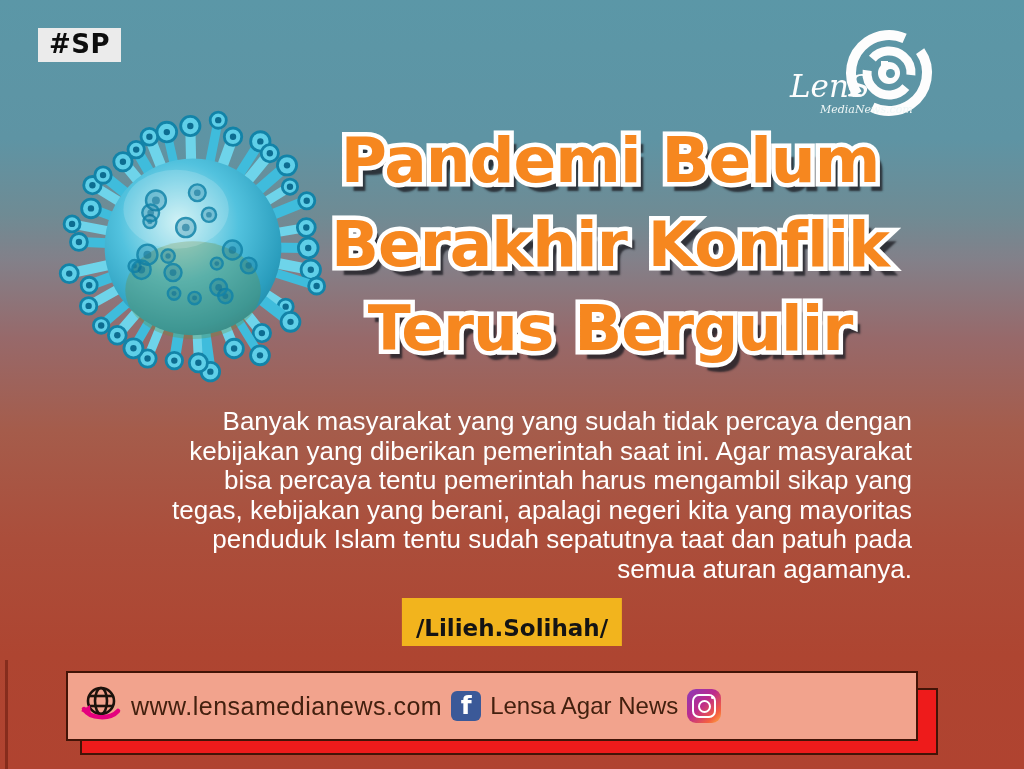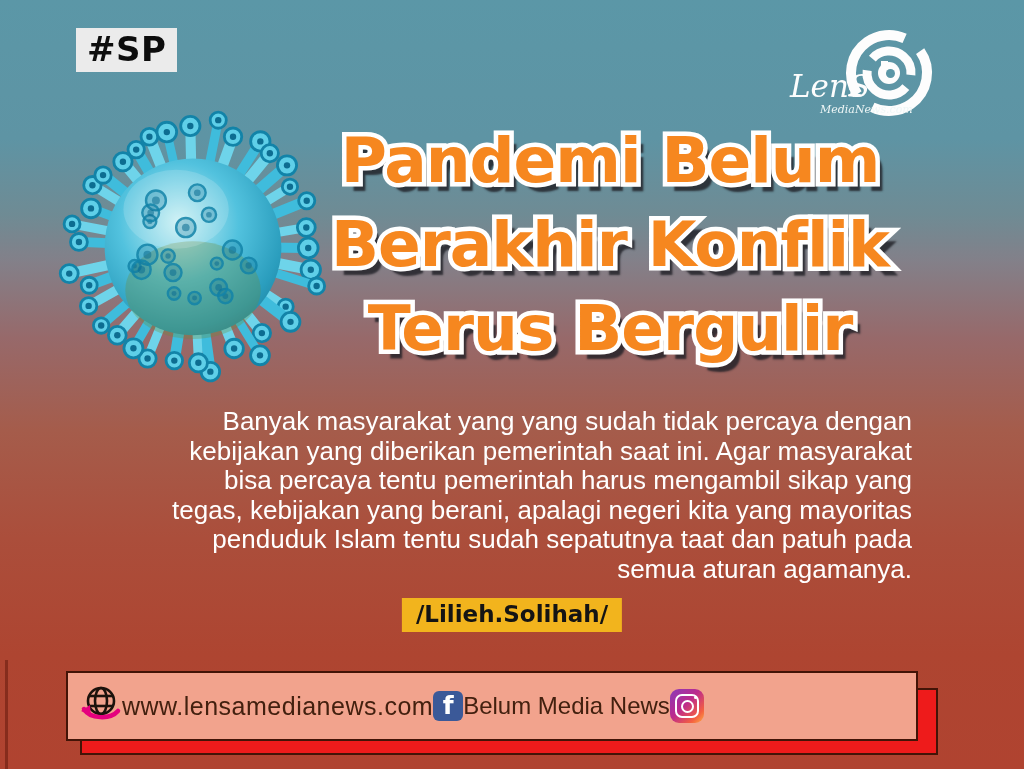--- a/index.html
+++ b/index.html
@@ -6,23 +6,22 @@
   .canvas{
     position:relative;width:1024px;height:769px;overflow:hidden;
     font-family:"Liberation Sans",sans-serif;
     background:linear-gradient(180deg,
       #5b97a7 0%, #5e94a4 18%, #6f8b94 28%, #838089 34%,
       #97696a 44%, #a55c4b 56%, #ab4e3b 70%, #ae4531 85%, #b04330 100%);
   }
   
   .badge{
     position:absolute;left:38px;top:28px;background:#ebebeb;color:#0d0d0d;
-    font-weight:bold;font-size:34px;padding:1px 11px 3px 11px;letter-spacing:0.5px;
+    font-weight:bold;font-size:26px;padding:1px 11px 3px 11px;letter-spacing:0.5px;
     font-family:"DejaVu Sans",sans-serif;
-    margin-left:38px;
   }
   
   .logo{position:absolute;left:790px;top:27px;width:170px;height:95px;color:#fff;}
   .logo .rings{position:absolute;left:53px;top:0;}
   .logo .word{
     position:absolute;left:0px;top:44px;font-family:"DejaVu Serif",serif;
     font-style:italic;font-size:31px;line-height:31px;color:#fdfdfd;
   }
   .logo .lamp{position:absolute;left:57px;top:52px;}
   .logo .tagline{
@@ -47,35 +46,35 @@
   
   .body-text{
     position:absolute;left:112px;top:407px;width:800px;text-align:right;
     color:#ffffff;font-size:26px;line-height:29.5px;white-space:pre-line;
     font-family:"Liberation Sans",sans-serif;
   }
   
   .attribution{
     position:absolute;left:512px;top:598px;transform:translateX(-50%);
     background:#f2b41d;color:#141414;font-weight:bold;font-size:23px;
-    padding:3px 14px 5px 14px;font-family:"DejaVu Sans",sans-serif;
+    padding:17px 14px 5px 14px;font-family:"DejaVu Sans",sans-serif;
   }
   
   .footer-accent-line{
     position:absolute;left:5px;top:660px;width:3px;height:109px;
     background:rgba(100,25,12,0.55);
   }
   .footer-red{
     position:absolute;left:80px;top:688px;width:858px;height:67px;
     background:#ee1b1b;border:2px solid #431407;box-sizing:border-box;
   }
   .footer-bar{
     position:absolute;left:66px;top:671px;width:852px;height:70px;
     background:#f2a38d;border:2px solid #431407;box-sizing:border-box;
-    display:flex;align-items:center;padding:0 10px;
+    display:flex;align-items:center;padding:0 10px;gap:9px;
     color:#43200f;font-size:24px;white-space:nowrap;
   }
   .footer-bar .site{font-size:25px;letter-spacing:0.5px;}
   .fb-icon{
     width:30px;height:30px;border-radius:6px;background:#3b5998;color:#fff;
     font-weight:bold;font-size:25px;line-height:30px;text-align:center;
     font-family:"DejaVu Sans",sans-serif;flex:0 0 auto;
   }
   .ig-icon{
     width:34px;height:34px;border-radius:9px;flex:0 0 auto;position:relative;
@@ -316,21 +315,21 @@
         <circle cx="23" cy="16" r="13"></circle>
         <ellipse cx="23" cy="16" rx="6" ry="13"></ellipse>
         <line x1="10.5" y1="11" x2="35.5" y2="11"></line>
         <line x1="10.5" y1="21" x2="35.5" y2="21"></line>
       </g>
       <path d="M6 24 C12 34 32 35 40 26" fill="none" stroke="#e5007e" stroke-width="4.5" stroke-linecap="round"></path>
       <path d="M12 20 L3 26 L13 31 Z" fill="#e5007e"></path>
     </svg>
     <span class="site">www.lensamedianews.com</span>
     <span class="fb-icon">f</span>
-    <span>Belum Media News</span>
+    <span>Lensa Agar News</span>
     <span class="ig-icon">
       <span class="frame"></span>
       <span class="lens"></span>
       <span class="dot"></span>
     </span>
   </div>
 
 </div>
 
 </body></html>

